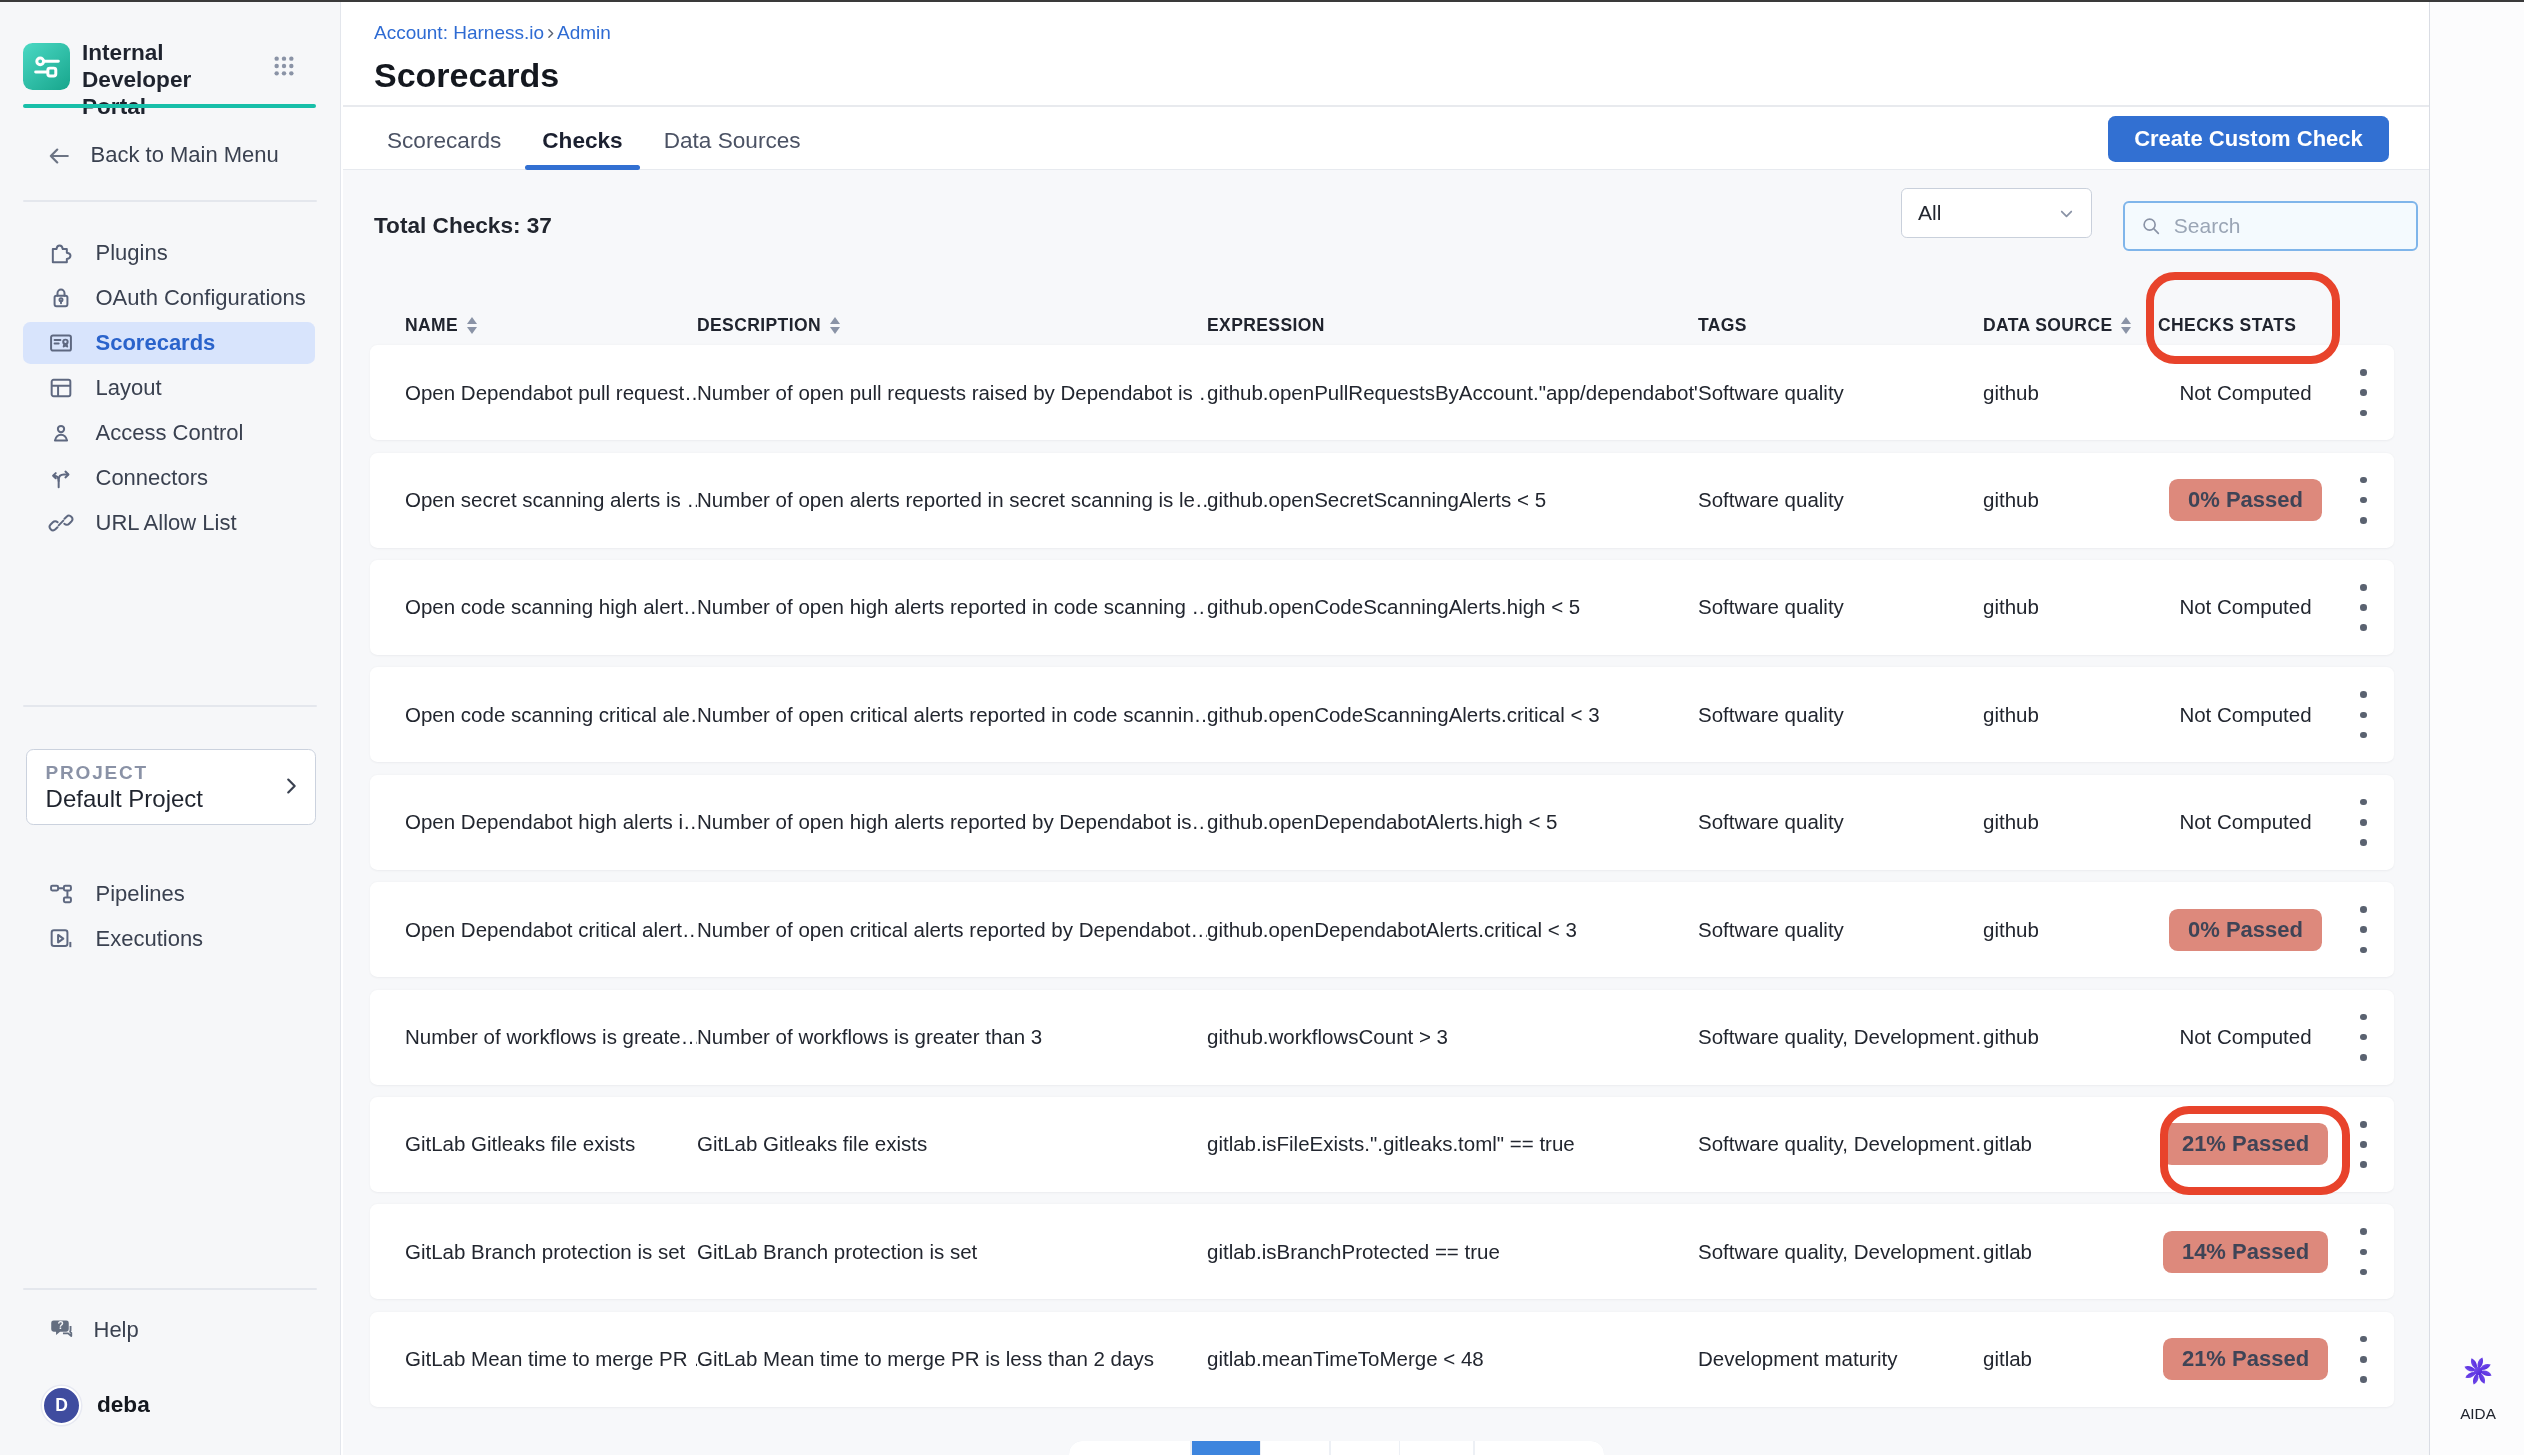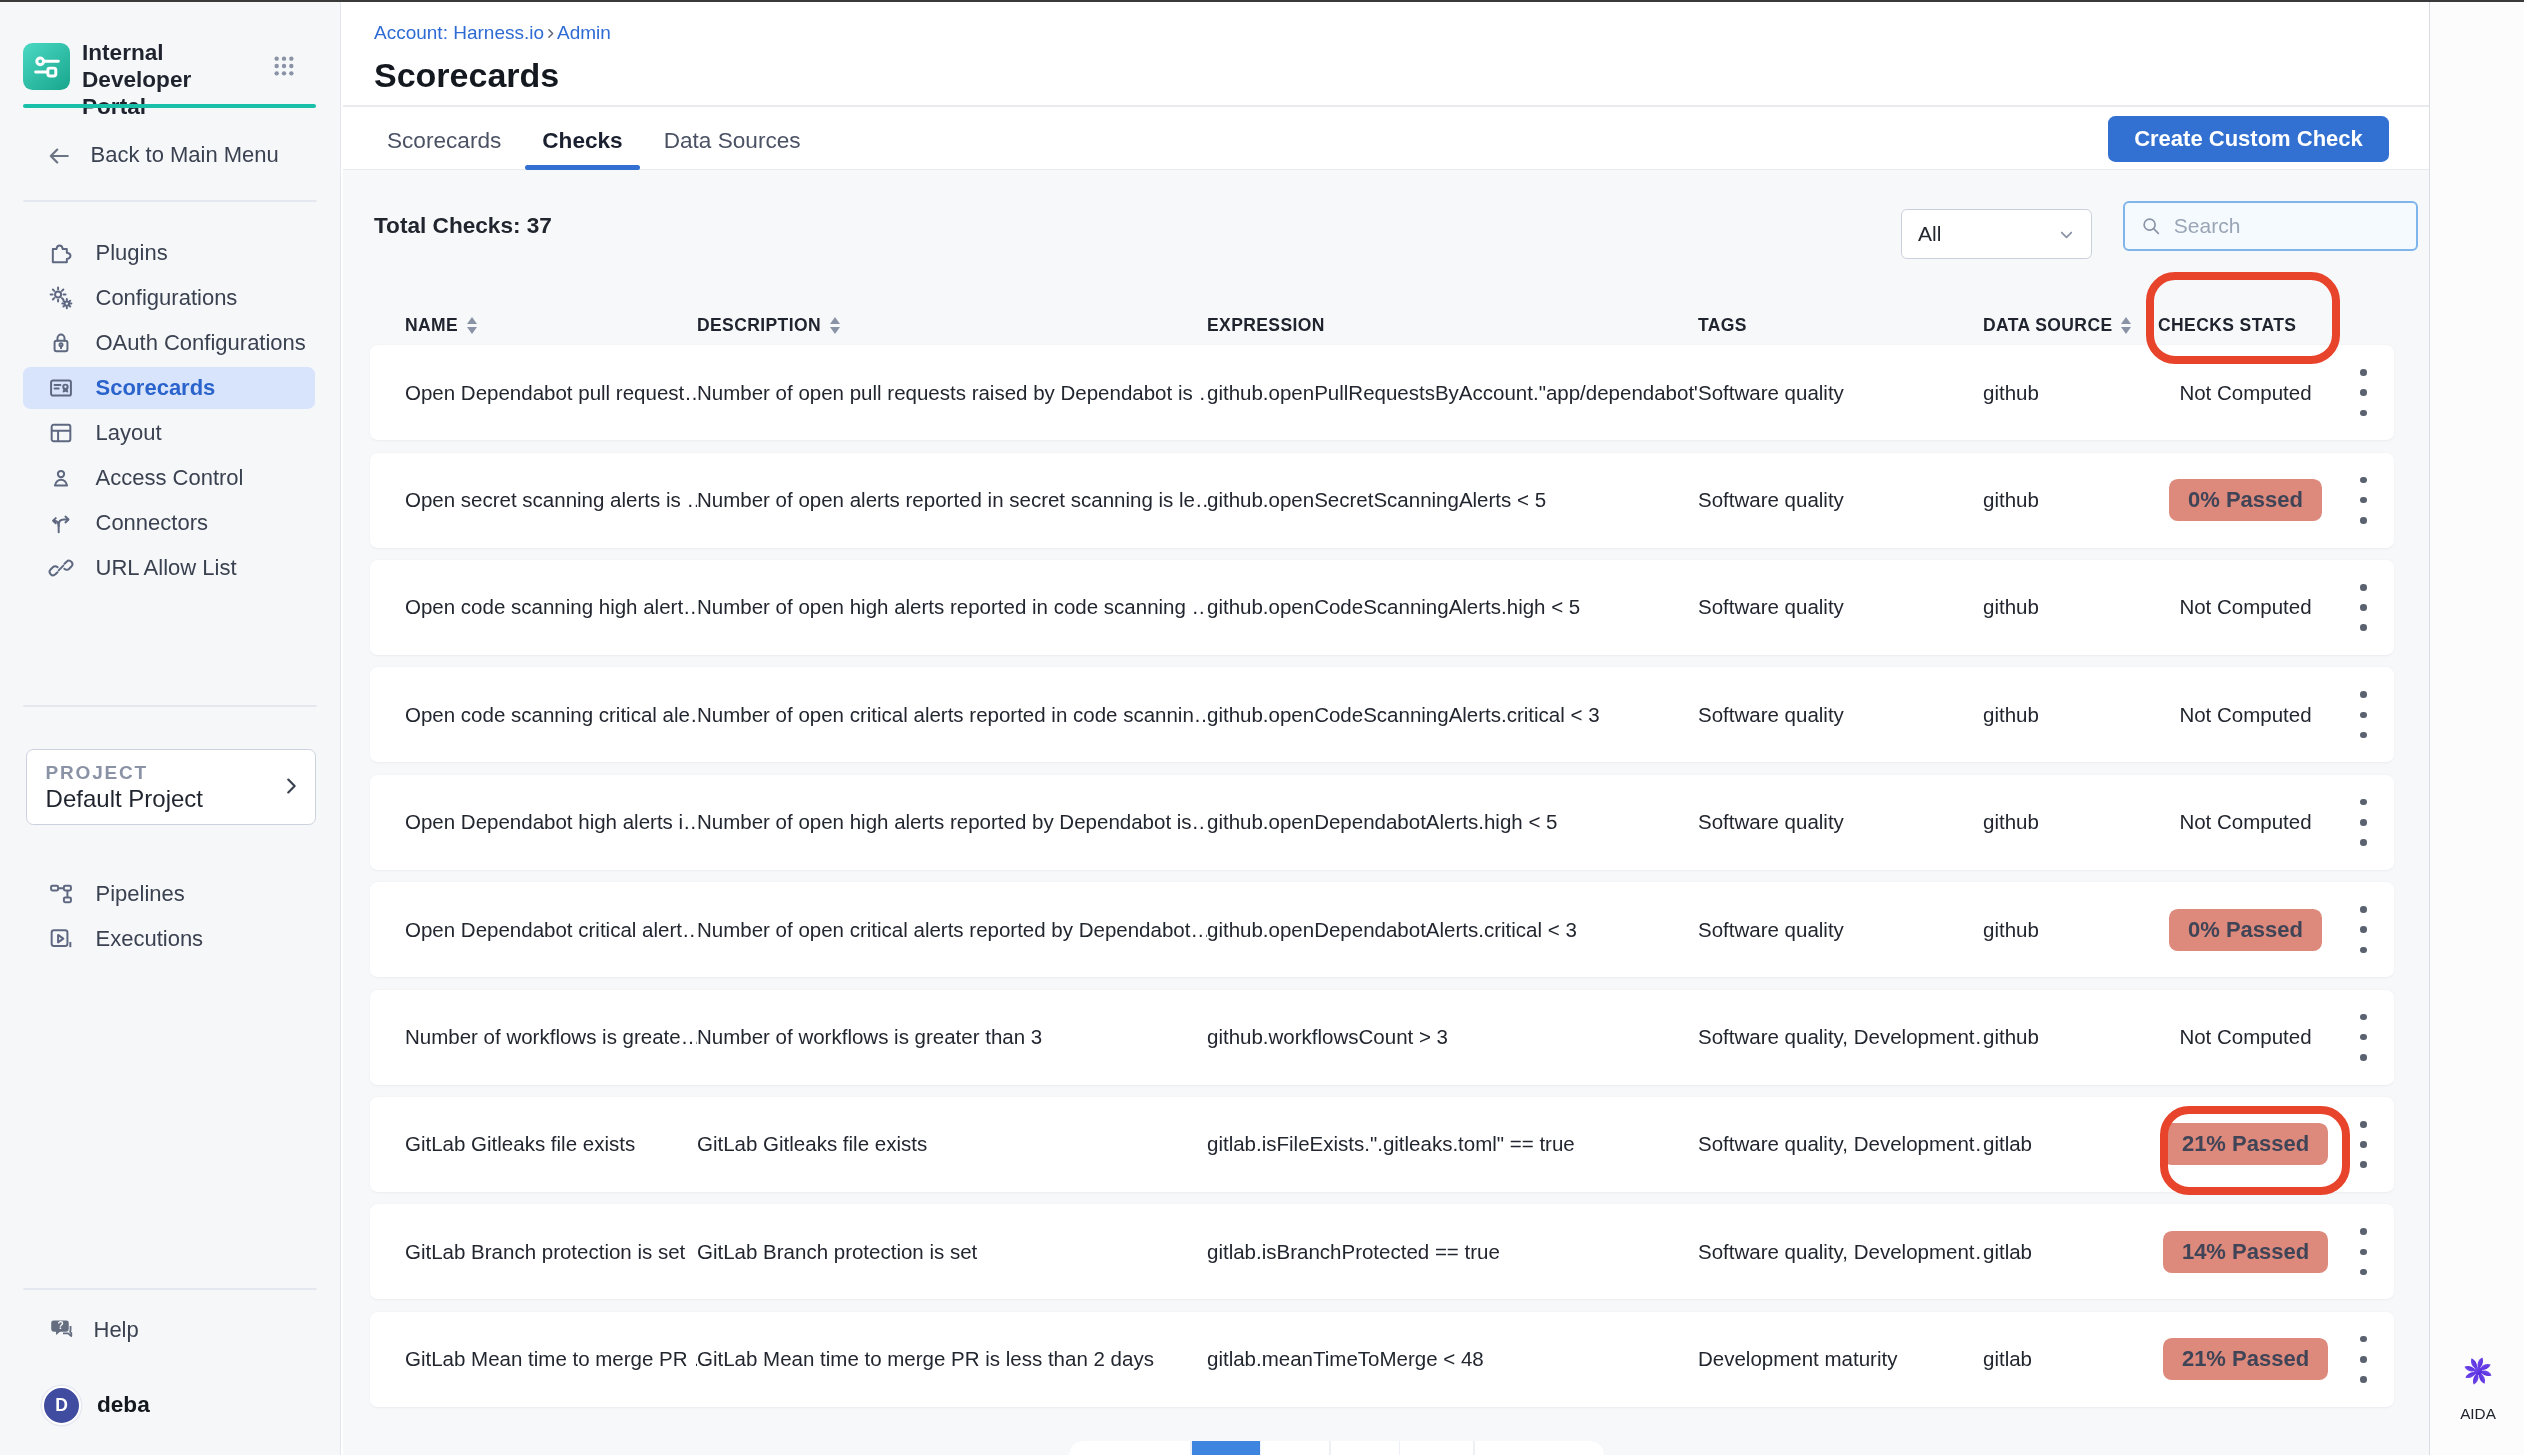--- a/index.html
+++ b/index.html
@@ -46,21 +46,21 @@
   .bc-chevron{width:13px;height:13px;color:#5b6372;}
   .page-title{position:absolute;left:31px;top:54px;font-size:34px;font-weight:700;color:#14181f;}
   .title-divider{position:absolute;left:0;top:103px;width:100%;height:1.5px;background:#e8eaee;}
   .tabs{position:absolute;left:44px;top:110px;height:58px;display:flex;gap:41px;}
   .tab{position:relative;display:flex;align-items:center;font-size:22.6px;color:#4b5264;cursor:pointer;white-space:nowrap;}
   .tab.active{color:#1b2030;font-weight:700;}
   .tab.active::after{content:"";position:absolute;left:-17.5px;right:-17.5px;bottom:0;height:5.1px;background:#3270d2;border-radius:2.9px;}
   .create-btn{position:absolute;left:1765px;top:114px;width:281px;height:46px;background:#3270d2;border:none;border-radius:7.3px;color:#fff;font-family:"Liberation Sans",sans-serif;font-size:22px;font-weight:700;cursor:pointer;}
 
   .total-label{position:absolute;left:31px;top:211px;font-size:22.6px;font-weight:600;color:#21252e;}
-  .dropdown{position:absolute;left:1558px;top:207px;width:191px;height:50px;background:#fff;border:1.5px solid #c9d0db;border-radius:5.8px;box-sizing:border-box;display:flex;align-items:center;cursor:pointer;}
+  .dropdown{position:absolute;left:1558px;top:186px;width:191px;height:50px;background:#fff;border:1.5px solid #c9d0db;border-radius:5.8px;box-sizing:border-box;display:flex;align-items:center;cursor:pointer;}
   .dropdown .dval{margin-left:16px;font-size:21px;color:#22262f;flex:1;}
   .dropdown .dchev{width:19px;height:19px;margin-right:14.6px;color:#8a93a6;}
   .searchbox{position:absolute;left:1780px;top:199px;width:295px;height:50px;background:#f4fafe;border:2.2px solid #7fb5ea;border-radius:5.8px;box-sizing:border-box;display:flex;align-items:center;}
   .searchbox svg{width:22px;height:22px;margin-left:14.6px;color:#8a93a6;flex:none;}
   .searchbox input{flex:1;margin-left:10.2px;margin-right:8.8px;border:none;outline:none;background:transparent;font-family:"Liberation Sans",sans-serif;font-size:21px;color:#22262f;}
   .searchbox input::placeholder{color:#9aa5b5;}
 
   
   .grid-cols{display:grid;grid-template-columns:292px 510px 491px 285px 175px 175px 1fr;align-items:center;padding-left:35px;padding-right:22px;}
   .thead{position:absolute;left:27px;top:301px;width:2024px;height:45px;box-sizing:border-box;}
@@ -140,31 +140,20 @@
     <div class="sb-divider" style="top:198px;"></div>
 
     <div class="nav" id="nav-main">
         <div class="nav-item">
     <span class="nicon">
             <svg viewBox="0 0 24 24" fill="none" stroke="currentColor" stroke-width="1.7" stroke-linejoin="round">
               <path d="M5 8.6h3.1c.3-2.1 1.2-3.1 2.7-3.1s2.4 1 2.7 3.1H17v3.1c2.1.3 3.1 1.2 3.1 2.7s-1 2.4-3.1 2.7V20H5z"></path>
             </svg>
           </span>
     <span class="nlabel">Plugins</span>
-  </div>
-        <div class="nav-item">
-    <span class="nicon">
-            <svg viewBox="0 0 24 24" fill="none" stroke="currentColor" stroke-width="1.7" stroke-linecap="round">
-              <circle cx="9.5" cy="9" r="2.6"></circle>
-              <path d="M9.5 4.6V2.9M12.8 5.9l1.2-1.2M14.2 9h1.7M12.8 12.1l1.2 1.2M9.5 13.4v1.7M6.2 12.1 5 13.3M4.8 9H3.1M6.2 5.9 5 4.7"></path>
-              <circle cx="17" cy="16.8" r="1.9"></circle>
-              <path d="M17 14v-1.1M19.1 15.1l.8-.8M19.8 16.8h1.1M19.1 18.5l.8.8M17 19.6v1.1M14.9 18.5l-.8.8M14.2 16.8h-1.1M14.9 15.1l-.8-.8"></path>
-            </svg>
-          </span>
-    <span class="nlabel">Configurations</span>
   </div>
         <div class="nav-item">
     <span class="nicon">
             <svg viewBox="0 0 24 24" fill="none" stroke="currentColor" stroke-width="1.7" stroke-linecap="round" stroke-linejoin="round">
               <rect x="6.5" y="10" width="11" height="9" rx="1.6"></rect>
               <path d="M9 10V7.8a3 3 0 0 1 6 0V10"></path>
               <circle cx="12" cy="13.5" r="1.3"></circle>
               <path d="M12 14.8v1.7"></path>
             </svg>
           </span>

